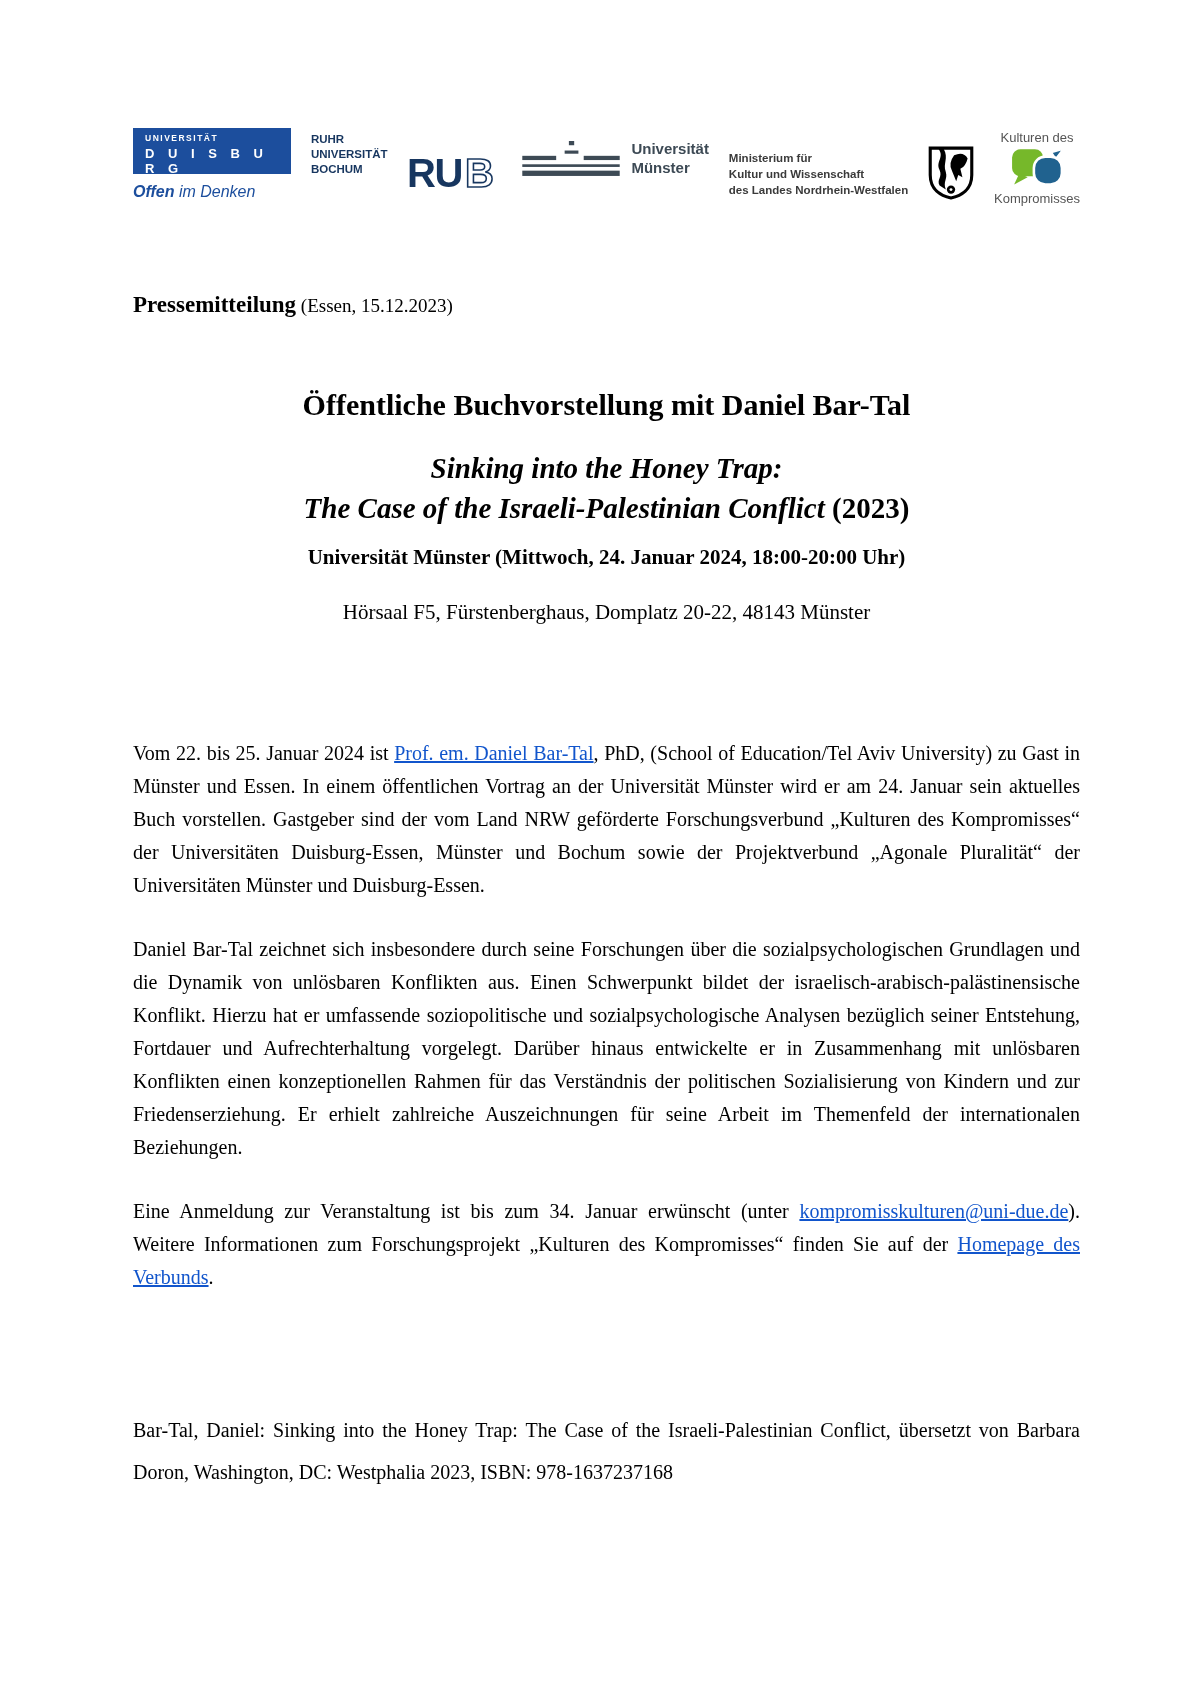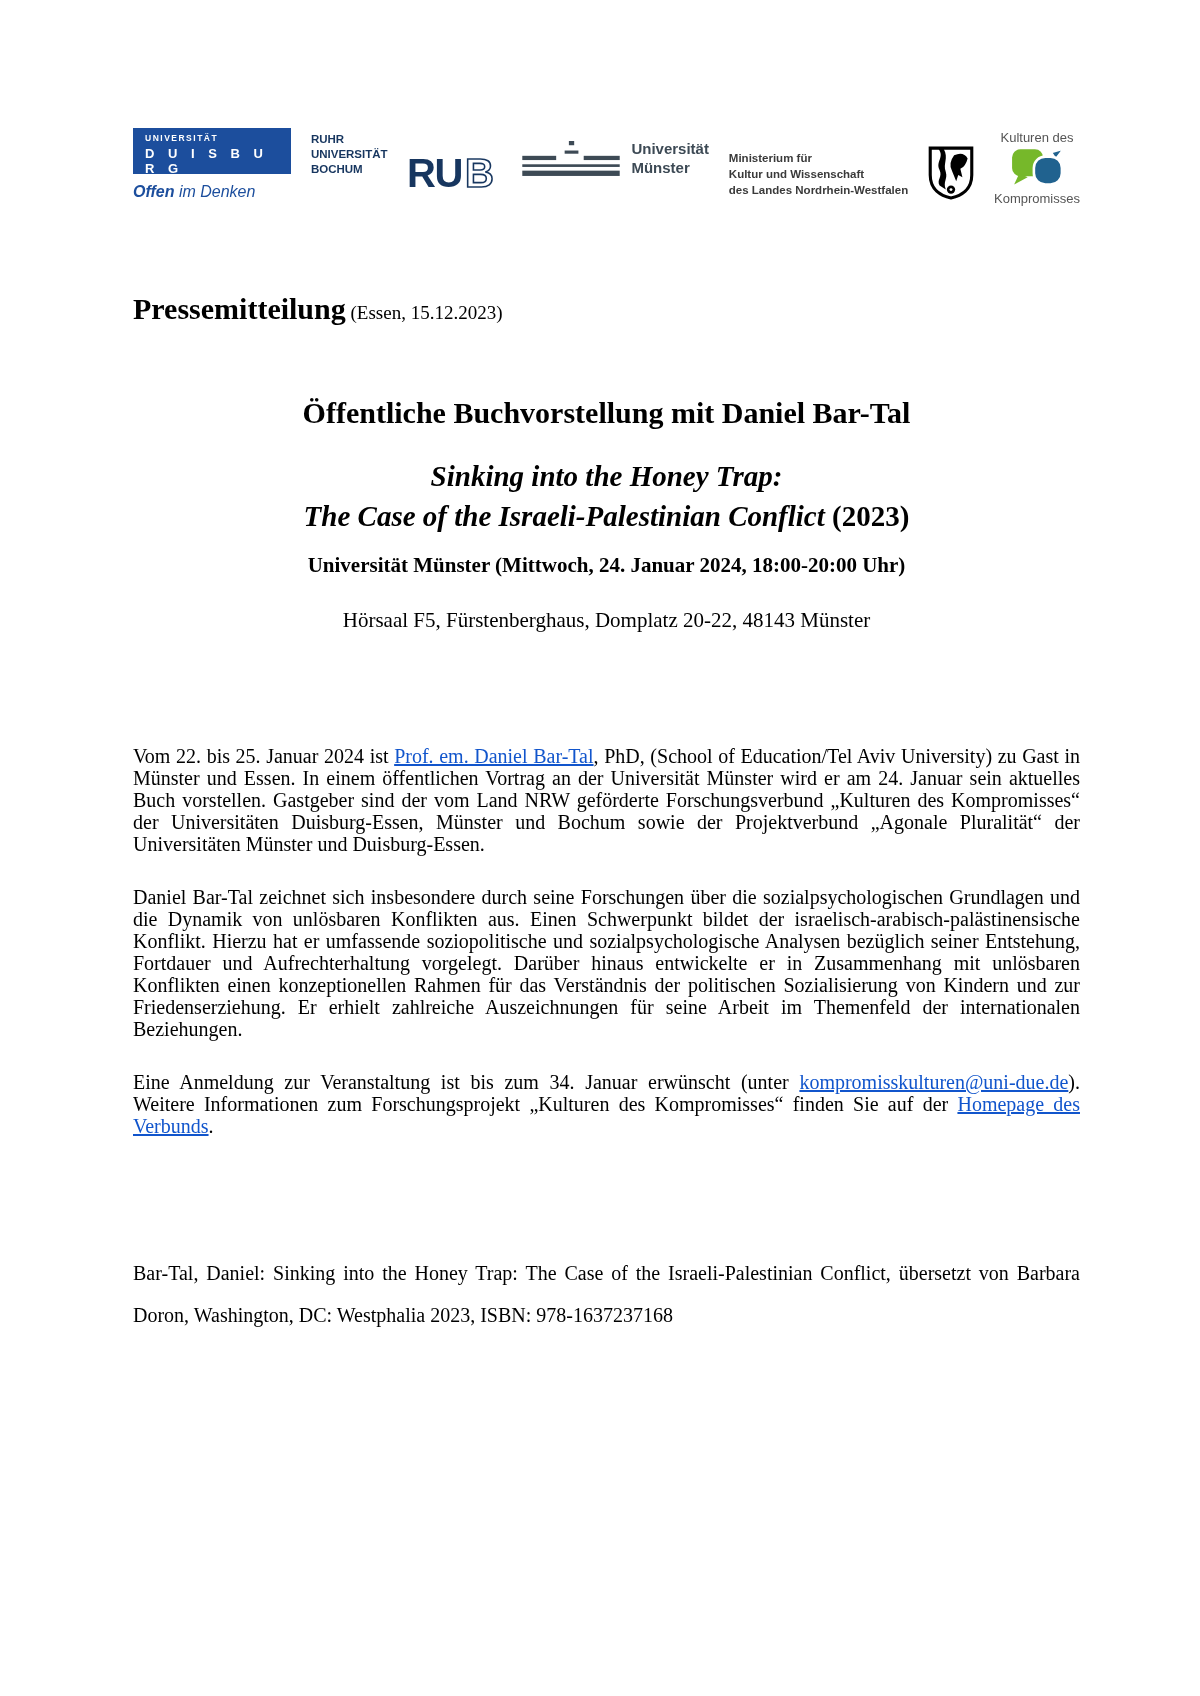--- a/index.html
+++ b/index.html
@@ -19,28 +19,28 @@
   .rub-mark{margin-top:24px;}
   .muenster{display:flex;align-items:center;gap:10px;margin-top:12px;}
   .muenster-name{font-family:"Liberation Sans",sans-serif;color:var(--muenster-gray,#3d4a55);font-size:15px;font-weight:600;line-height:1.25;}
   .ministry{font-family:"Liberation Sans",sans-serif;font-weight:bold;color:#3a3a3a;font-size:11.5px;line-height:1.4;margin-top:22px;}
   .nrw-shield{margin-top:18px;}
   .komp{display:flex;flex-direction:column;align-items:center;margin-top:2px;}
   .komp-cap{font-family:"Liberation Sans",sans-serif;font-size:13px;color:#555;}
 
   
   .press-line{margin-top:78px;}
-  .press-label{font-size:30px;font-weight:bold;}
+  .press-label{font-size:23px;font-weight:bold;}
   .press-date{font-size:19px;}
   .doc-title{margin-top:70px;text-align:center;font-size:30px;font-weight:bold;}
   .book-title{margin-top:26px;text-align:center;font-size:29px;font-weight:bold;font-style:italic;line-height:1.38;}
   .book-year{font-style:normal;}
   .event-line{margin-top:17px;text-align:center;font-size:21px;font-weight:bold;}
   .loc-line{margin-top:30px;text-align:center;font-size:21px;}
-  .body-par{margin:0;margin-top:31px;font-size:20px;line-height:22px;text-align:justify;width:947px;}
+  .body-par{margin:0;margin-top:31px;font-size:20px;line-height:33px;text-align:justify;width:947px;}
   .body-par.first{margin-top:112px;}
   a.link{color:var(--link-blue,#1155cc);text-decoration:underline;cursor:pointer;}
   .citation{margin-top:115px;font-size:20px;line-height:42px;text-align:justify;width:947px;}
 </style>
 </head>
 <body>
 
 <div class="page">
 
   <div class="logo-row">

